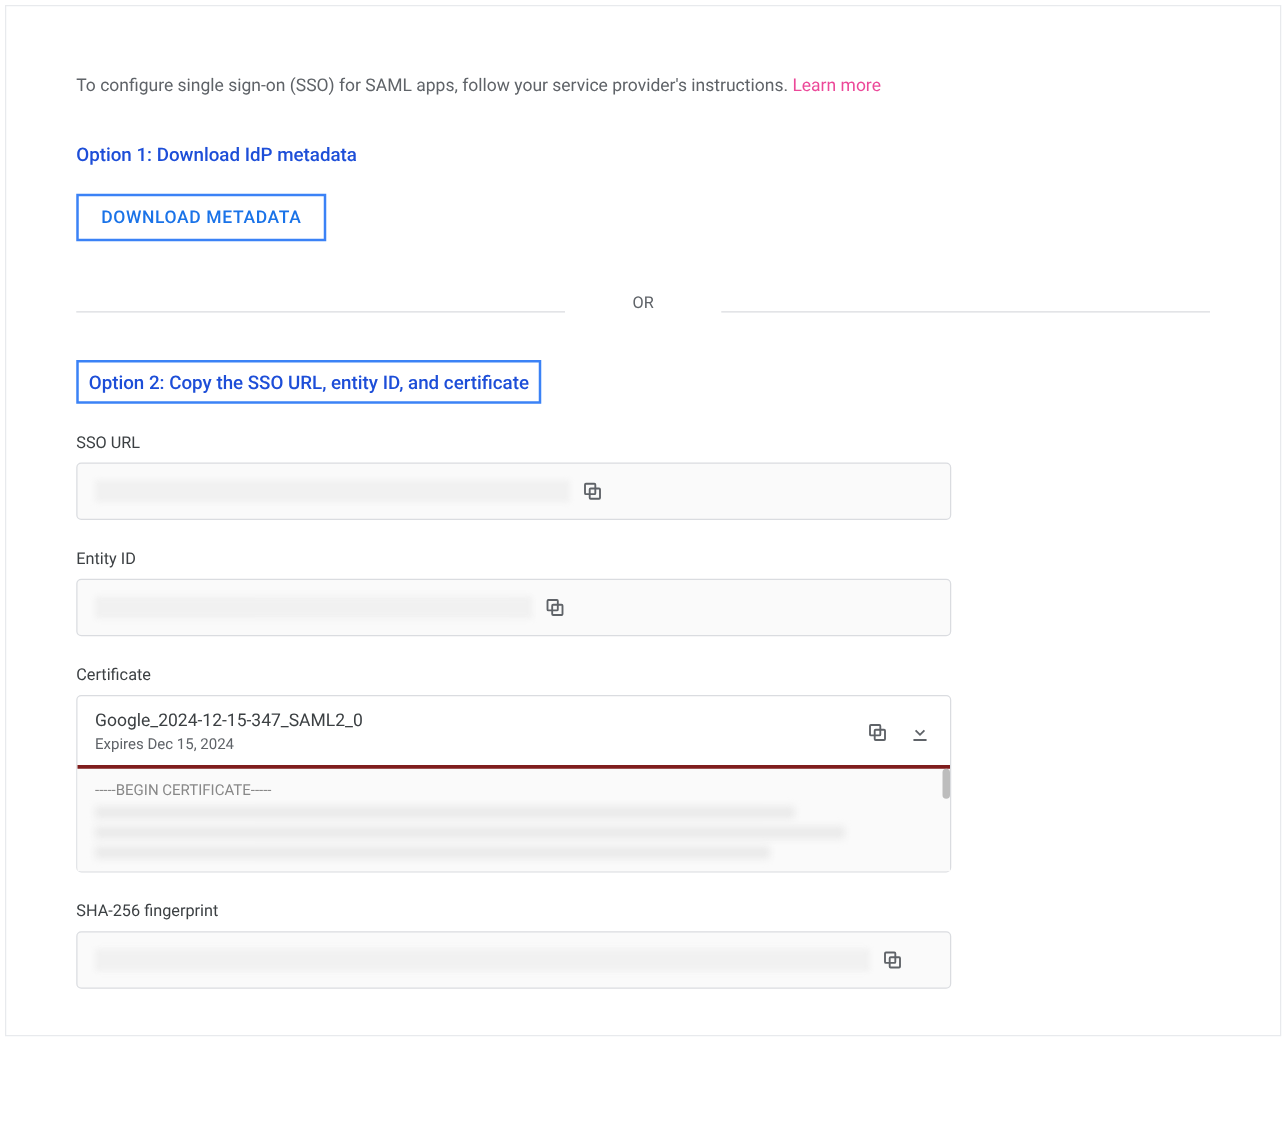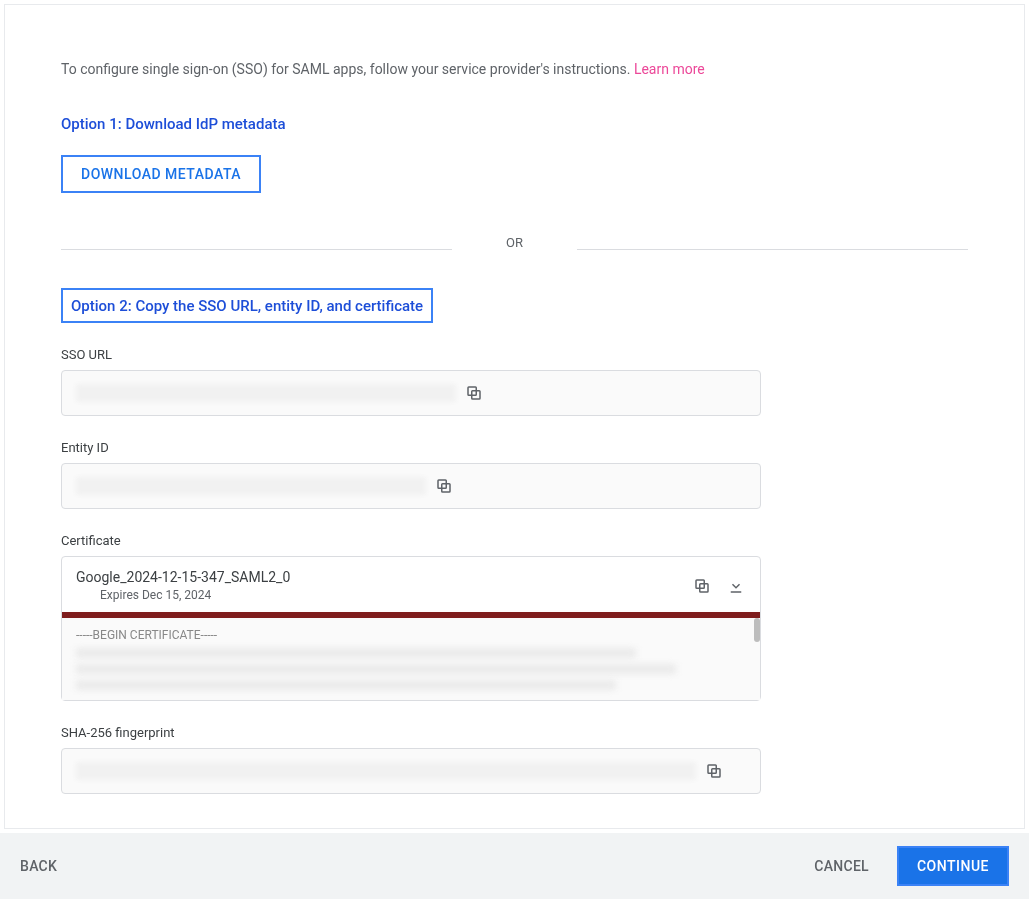--- a/index.html
+++ b/index.html
@@ -16,23 +16,23 @@
   .or-line { flex: 1; height: 1px; background: #dadce0; }
   .or-text { color: #5f6368; font-size: 13px; padding: 0 20px; }
   .opt2-wrap { display: inline-block; }
   .field-label { color: #3c4043; font-size: 13px; margin: 24px 0 8px 0; }
   .field-box { border: 1px solid #dadce0; border-radius: 4px; background: #fafafa; display: flex; align-items: center; padding: 0 10px 0 14px; height: 46px; width: 700px; }
   .field-box .blur { flex: 1; height: 18px; background: #f1f1f1; filter: blur(2px); border-radius: 2px; max-width: 380px; }
   .copy-icn, .dl-icn { width: 20px; height: 20px; color: #5f6368; cursor: pointer; display: flex; align-items: center; justify-content: center; margin-left: 8px; }
   .cert-card { border: 1px solid #dadce0; border-radius: 4px; width: 700px; }
   .cert-head { display: flex; align-items: center; padding: 12px 14px 10px 14px; }
   .cert-name { color: #3c4043; font-size: 14px; }
-  .cert-exp  { color: #5f6368; font-size: 12px; margin-top: 3px; margin-left: 24px; }
+  .cert-exp  { color: #5f6368; font-size: 12px; margin-top: 3px; }
   .cert-left { flex: 1; }
-  .cert-body { background: #fafafa; border-top: 6px solid #7f1d1d; padding: 10px 14px; position: relative; }
+  .cert-body { background: #fafafa; border-top: 3px solid #7f1d1d; padding: 10px 14px; position: relative; }
   .begin { color: #888; font-size: 12px; }
   .blur-line { height: 10px; background: #eaeaea; margin-top: 6px; filter: blur(3px); border-radius: 2px; }
   .bl-w1 { width: 560px; }
   .bl-w2 { width: 600px; }
   .bl-w3 { width: 540px; }
   .cert-scroll { position:absolute; right:0; top:0; width:6px; height:24px; background:#bdbdbd; border-radius:3px; }
   .footer { height: 66px; background: #f1f3f4; display: flex; align-items: center; padding: 0 20px; }
   .back { color: #5f6368; font-size: 14px; font-weight: 500; letter-spacing: .3px; cursor: pointer; }
   .spacer { flex: 1; }
   .cancel { color: #5f6368; font-size: 14px; font-weight: 500; letter-spacing: .3px; cursor: pointer; margin-right: 28px; }
@@ -123,21 +123,13 @@
           <svg viewBox="0 0 24 24" width="18" height="18" fill="none" stroke="currentColor" stroke-width="2">
               <rect x="9" y="9" width="11" height="11" rx="1"></rect>
               <rect x="4" y="4" width="11" height="11" rx="1"></rect>
             </svg>
         </div>
       </div>
 
     </div>
   </div>
 
-  <div class="footer">
-    <div class="back">BACK</div>
-    <div class="spacer"></div>
-    <div class="cancel">CANCEL</div>
-    <span class="red-box continue-outer">
-      <div class="continue-btn">CONTINUE</div>
-    </span>
-  </div>
 </div>
 
 </body></html>

